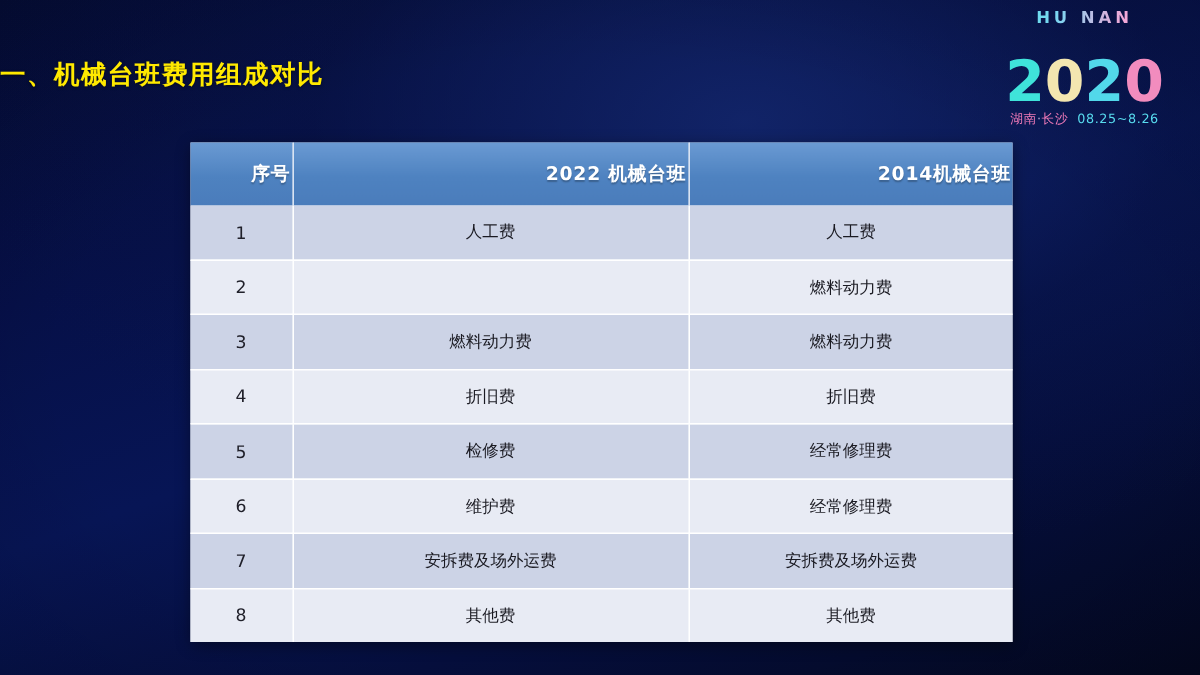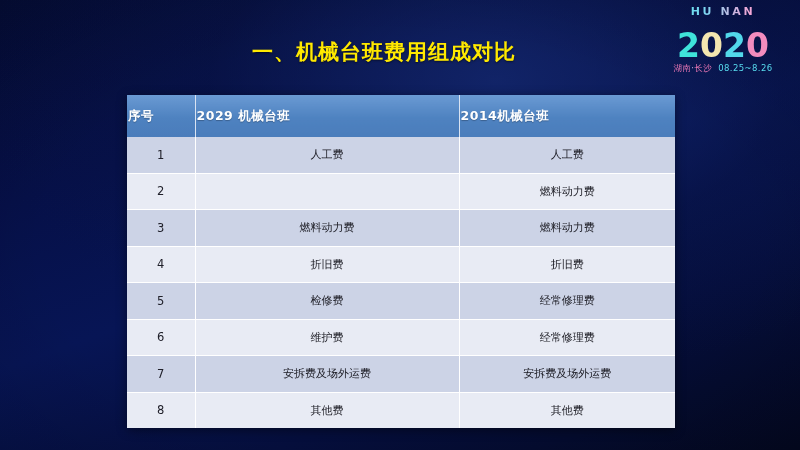--- a/index.html
+++ b/index.html
@@ -38,32 +38,32 @@
     right: 12px;
     width: 130px;
     text-align: center;
     z-index: 5;
     line-height: 1;
   }
   #logo .hunan {
     font-size: 11px;
     letter-spacing: 2.6px;
     font-weight: bold;
-    margin-bottom: 12px;
+    margin-bottom: 2px;
     background: linear-gradient(90deg, #4fe6e0 0%, #79d7f2 35%, #f2a8d8 70%, #f79ad0 100%);
     -webkit-background-clip: text;
     background-clip: text;
     color: transparent;
     -webkit-text-fill-color: transparent;
   }
   #logo .year {
-    font-size: 33px;
+    font-size: 38px;
     font-weight: bold;
     letter-spacing: 0px;
-    margin: 2px 0 2px 0;
+    margin: 18px 0 2px 0;
     display: block;
   }
   #logo .year .d1 { color: #3fe3da; }
   #logo .year .d2 { color: #f3e6b0; }
   #logo .year .d3 { color: #52d8ea; }
   #logo .year .d4 { color: #f28cbe; }
   #logo .sub {
     font-size: 8.5px;
     letter-spacing: 0.4px;
     white-space: nowrap;
@@ -71,23 +71,22 @@
   #logo .sub .city { color: #f07ab8; font-family: Liberation Serif, serif; }
   #logo .sub .dot  { color: #b9a9d8; }
   #logo .sub .date { color: #58dcef; margin-left: 6px; }
 
   
   #title {
     position: absolute;
     top: 38px;
     left: 0;
     width: 768px;
-    text-align: center;
     color: #ffe900;
-    font-size: 21px;
+    font-size: 17px;
     font-weight: bold;
     letter-spacing: 1px;
     text-shadow: 0 1px 2px rgba(0,0,0,0.55);
     z-index: 4;
   }
 
   
   #table-wrap {
     position: absolute;
     left: 127px;
@@ -107,21 +106,21 @@
   table.cmp col.c-2014 { width: 216px; }
 
   table.cmp thead th {
     height: 40px;
     background: linear-gradient(180deg, #6a9ad3 0%, #4e82c0 55%, #4a7cbb 100%);
     color: #ffffff;
     font-size: 12.5px;
     font-weight: bold;
     letter-spacing: 0.5px;
     border-right: 1px solid #d9e3f2;
-    text-align: left;
+    text-align: right;
     vertical-align: middle;
     text-shadow: 0 1px 1px rgba(0,0,0,0.25);
   }
   table.cmp thead th:last-child { border-right: none; }
 
   table.cmp tbody td {
     height: 33.5px;
     font-size: 11px;
     color: #1a1a22;
     text-align: center;
@@ -152,21 +151,21 @@
   <div id="table-wrap">
     <table class="cmp">
       <colgroup>
         <col class="c-idx">
         <col class="c-2020">
         <col class="c-2014">
       </colgroup>
       <thead>
         <tr>
           <th>序号</th>
-          <th>2029 机械台班</th>
+          <th>2022 机械台班</th>
           <th>2014机械台班</th>
         </tr>
       </thead>
       <tbody>
         <tr class="odd">
           <td class="idx">1</td>
           <td>人工费</td>
           <td>人工费</td>
         </tr>
         <tr class="even">

